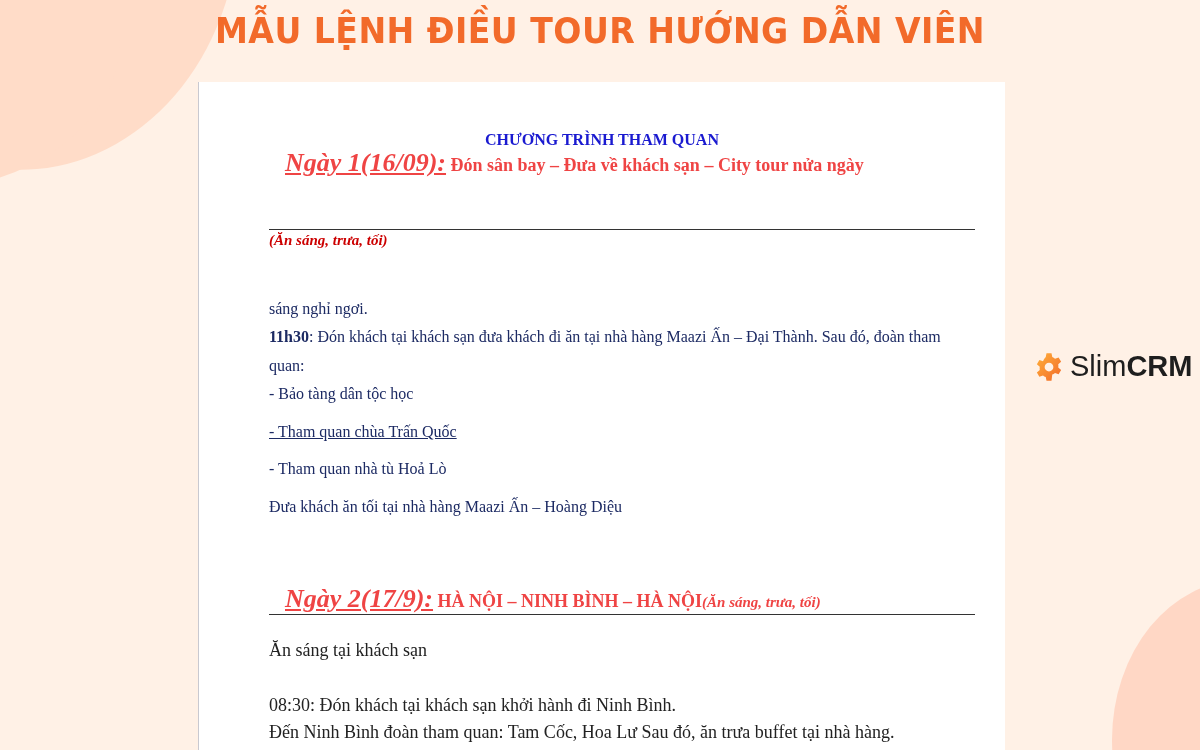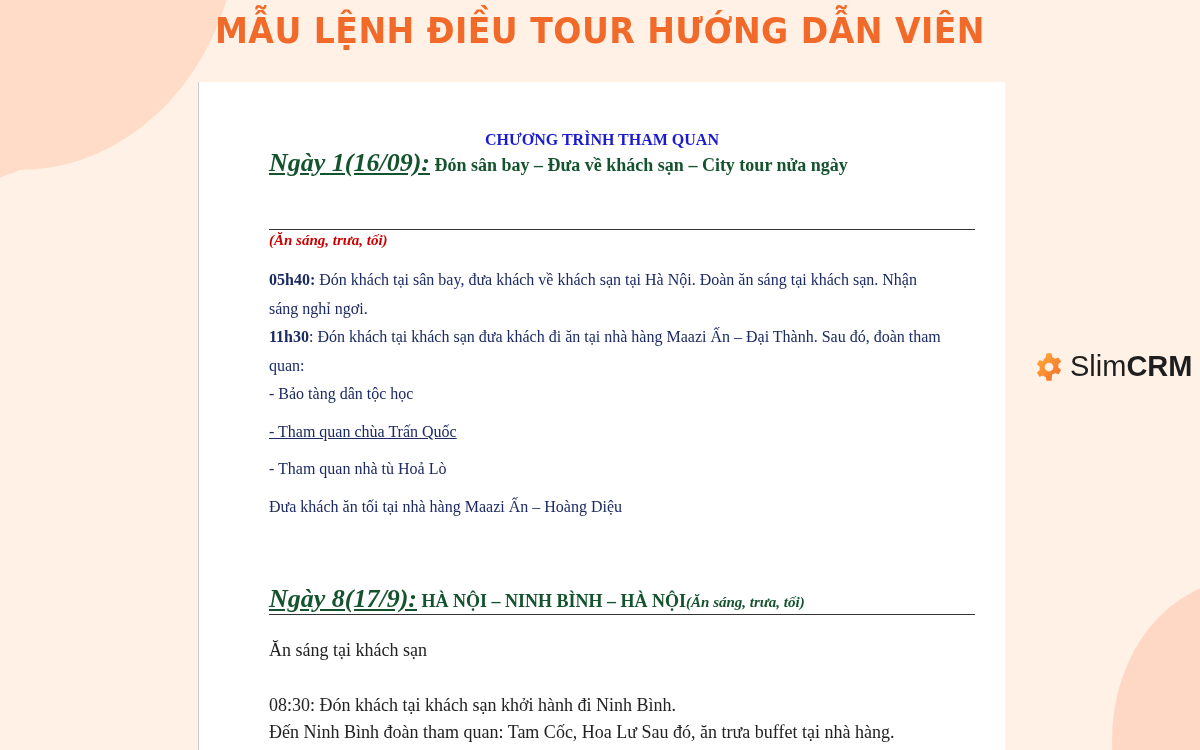--- a/index.html
+++ b/index.html
@@ -36,21 +36,21 @@
   .logo .crm { font-weight: bold; text-align: center; }
   .doc {
     position: absolute; left: 198px; top: 82px; width: 806px; height: 700px;
     background: #ffffff; border-left: 1px solid #c9c9d0;
   }
   .doc-title {
     position: absolute; top: 6px; left: 0; width: 806px; text-align: center;
     color: #1a1ad0; font-weight: bold; font-size: 16px; margin-top: 43px;
   }
   .day-heading {
-    position: absolute; left: 70px; color: #14532d; white-space: nowrap;
+    position: absolute; left: 86px; color: #ef4444; white-space: nowrap;
   }
   .day-label {
     font-size: 26px; font-style: italic; font-weight: bold; text-decoration: underline;
   }
   .day-desc { font-size: 18px; font-weight: bold; }
   .day-meals { font-size: 15px; font-style: italic; font-weight: bold; }
   .rule {
     position: absolute; left: 70px; width: 706px; height: 0; border-top: 1.5px solid #333;
   }
   .meals-line {
@@ -90,30 +90,29 @@
 
 <div class="doc">
   <div class="doc-title">CHƯƠNG TRÌNH THAM QUAN</div>
 
   <div class="day-heading" style="top:66px;">
     <span class="day-label">Ngày 1(16/09):</span><span class="day-desc"> Đón sân bay – Đưa về khách sạn – City tour nửa ngày</span>
   </div>
   <div class="rule" style="top:147px;"></div>
   <div class="meals-line">(Ăn sáng, trưa, tối)</div>
 
-  <div class="p" style="top:189px;"><b>05h40:</b><span> Đón khách tại sân bay, đưa khách về khách sạn tại Hà Nội. Đoàn ăn sáng tại khách sạn. Nhận</span></div>
   <div class="p" style="top:218px;">sáng nghỉ ngơi.</div>
   <div class="p" style="top:246px;"><b>11h30</b><span>: Đón khách tại khách sạn đưa khách đi ăn tại nhà hàng Maazi Ấn – Đại Thành. Sau đó, đoàn tham</span></div>
   <div class="p" style="top:275px;">quan:</div>
   <div class="p" style="top:303px;">- Bảo tàng dân tộc học</div>
   <div class="p" style="top:341px;text-decoration:underline;">- Tham quan chùa Trấn Quốc</div>
   <div class="p" style="top:378px;">- Tham quan nhà tù Hoả Lò</div>
   <div class="p" style="top:416px;">Đưa khách ăn tối tại nhà hàng Maazi Ấn – Hoàng Diệu</div>
 
   <div class="day-heading" style="top:502px;">
-    <span class="day-label">Ngày 8(17/9):</span><span class="day-desc"> HÀ NỘI – NINH BÌNH – HÀ NỘI</span><span class="day-meals">(Ăn sáng, trưa, tối)</span>
+    <span class="day-label">Ngày 2(17/9):</span><span class="day-desc"> HÀ NỘI – NINH BÌNH – HÀ NỘI</span><span class="day-meals">(Ăn sáng, trưa, tối)</span>
   </div>
   <div class="rule" style="top:532px;"></div>
 
   <div class="p2" style="top:558px;">Ăn sáng tại khách sạn</div>
   <div class="p2" style="top:599px;margin-top:14px;">08:30: Đón khách tại khách sạn khởi hành đi Ninh Bình.</div>
   <div class="p2" style="top:640px;">Đến Ninh Bình đoàn tham quan: Tam Cốc, Hoa Lư Sau đó, ăn trưa buffet tại nhà hàng.</div>
 </div>
 
 </body></html>

